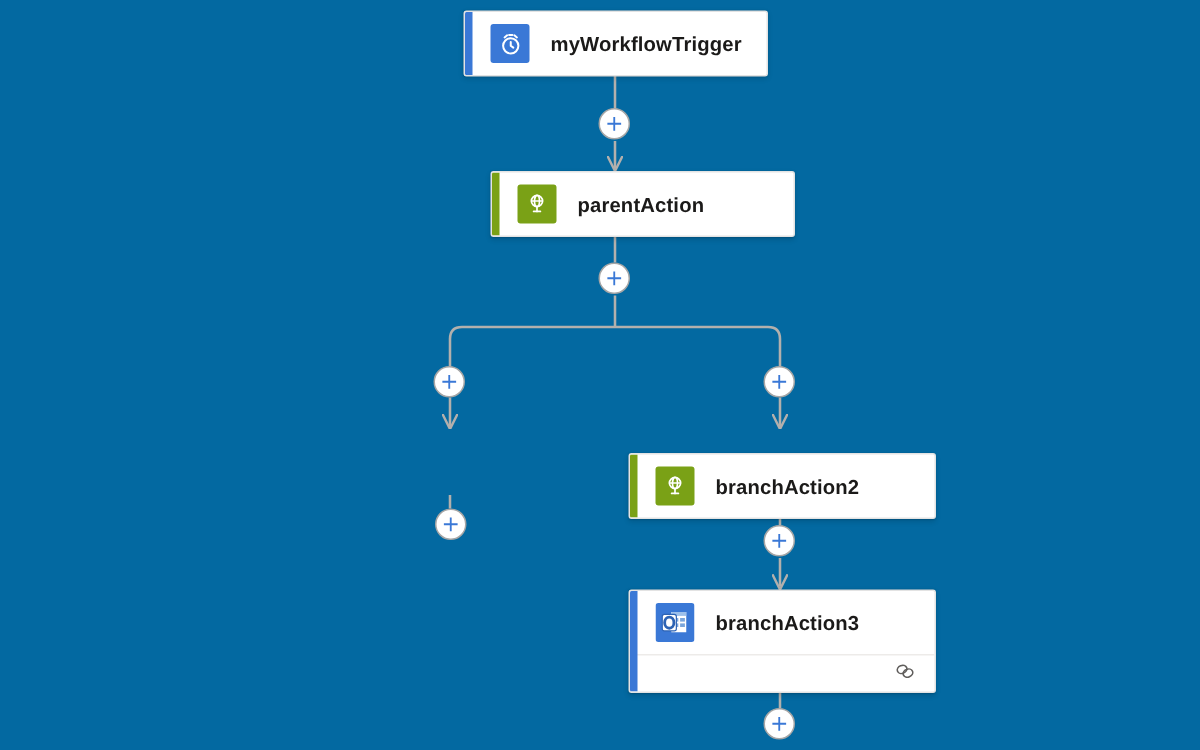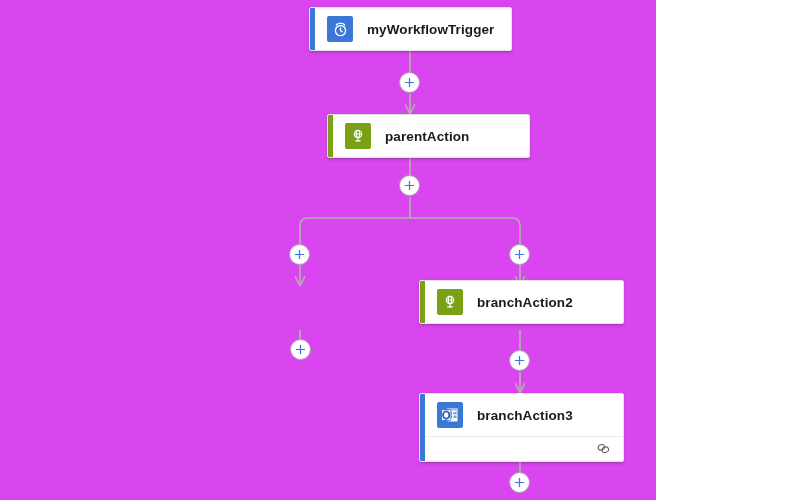--- a/index.html
+++ b/index.html
@@ -8,23 +8,23 @@
     background: #ffffff;
   }
   body {
     width: 800px;
     height: 500px;
     font-family: "Liberation Sans", sans-serif;
     overflow: hidden;
   }
   #canvas {
     position: relative;
-    width: 656px;
+    width: 800px;
     height: 500px;
-    background: #d946ef;
+    background: #0369a1;
   }
   #edges {
     position: absolute;
     left: 0;
     top: 0;
     width: 800px;
     height: 500px;
     pointer-events: none;
   }
 
@@ -159,21 +159,21 @@
           <path d="M6.6 9 L17.4 9"></path>
           <path d="M12 14.6 L12 19.4"></path>
           <path d="M8.6 19.4 L15.4 19.4"></path>
         </svg>
       </div>
       <div class="node-title">parentAction</div>
     </div>
   </div>
 
 
-  <div class="node" style="left:419px; top:280px; width:205px; height:44px;">
+  <div class="node" style="left:419px; top:302px; width:205px; height:44px;">
     <div class="accent green"></div>
     <div class="node-header">
       <div class="node-icon green">
         <svg width="16" height="16" viewBox="0 0 24 24" fill="none" stroke="#ffffff" stroke-width="1.7" stroke-linecap="round">
           <circle cx="12" cy="9" r="5.6"></circle>
           <ellipse cx="12" cy="9" rx="2.5" ry="5.6"></ellipse>
           <path d="M6.6 9 L17.4 9"></path>
           <path d="M12 14.6 L12 19.4"></path>
           <path d="M8.6 19.4 L15.4 19.4"></path>
         </svg>

